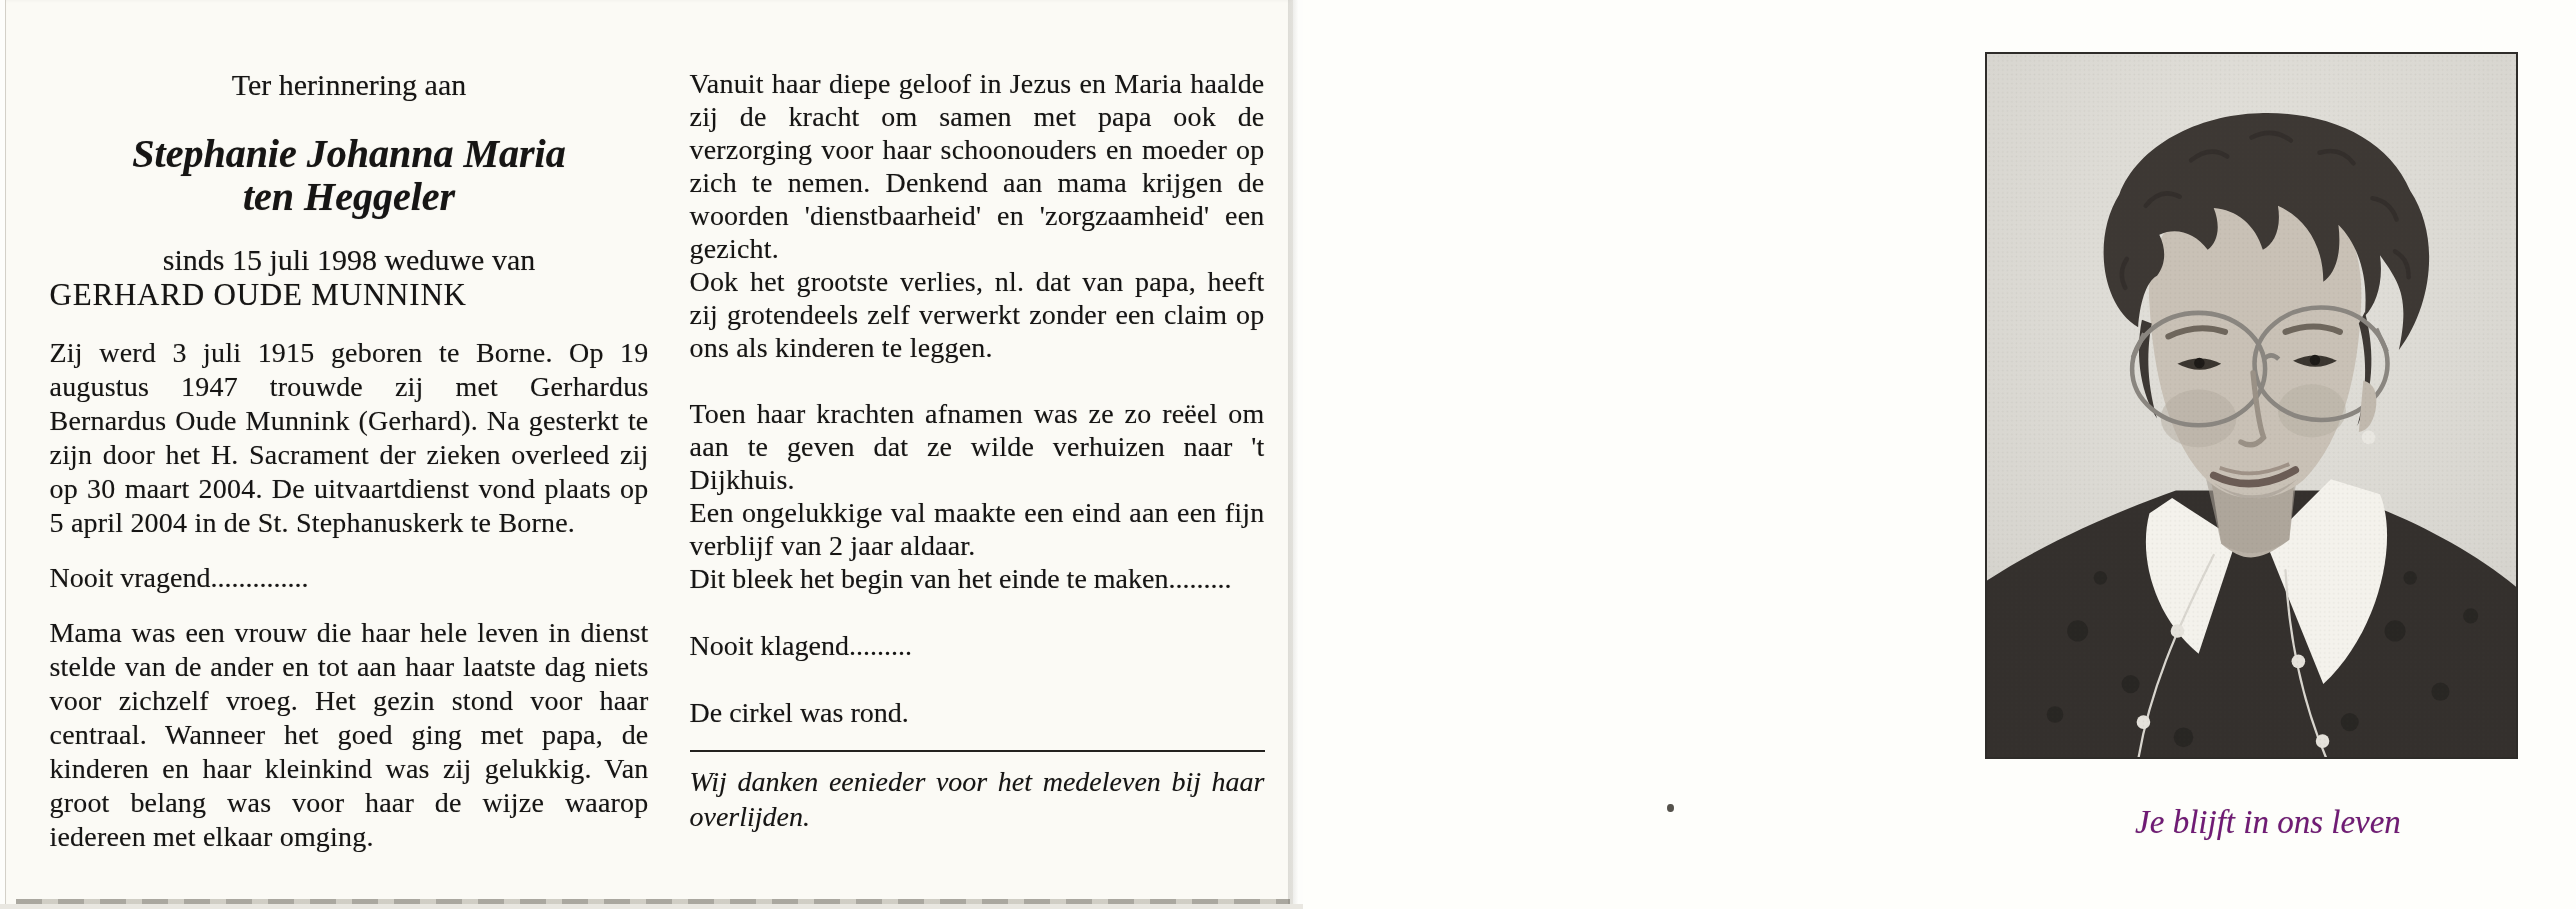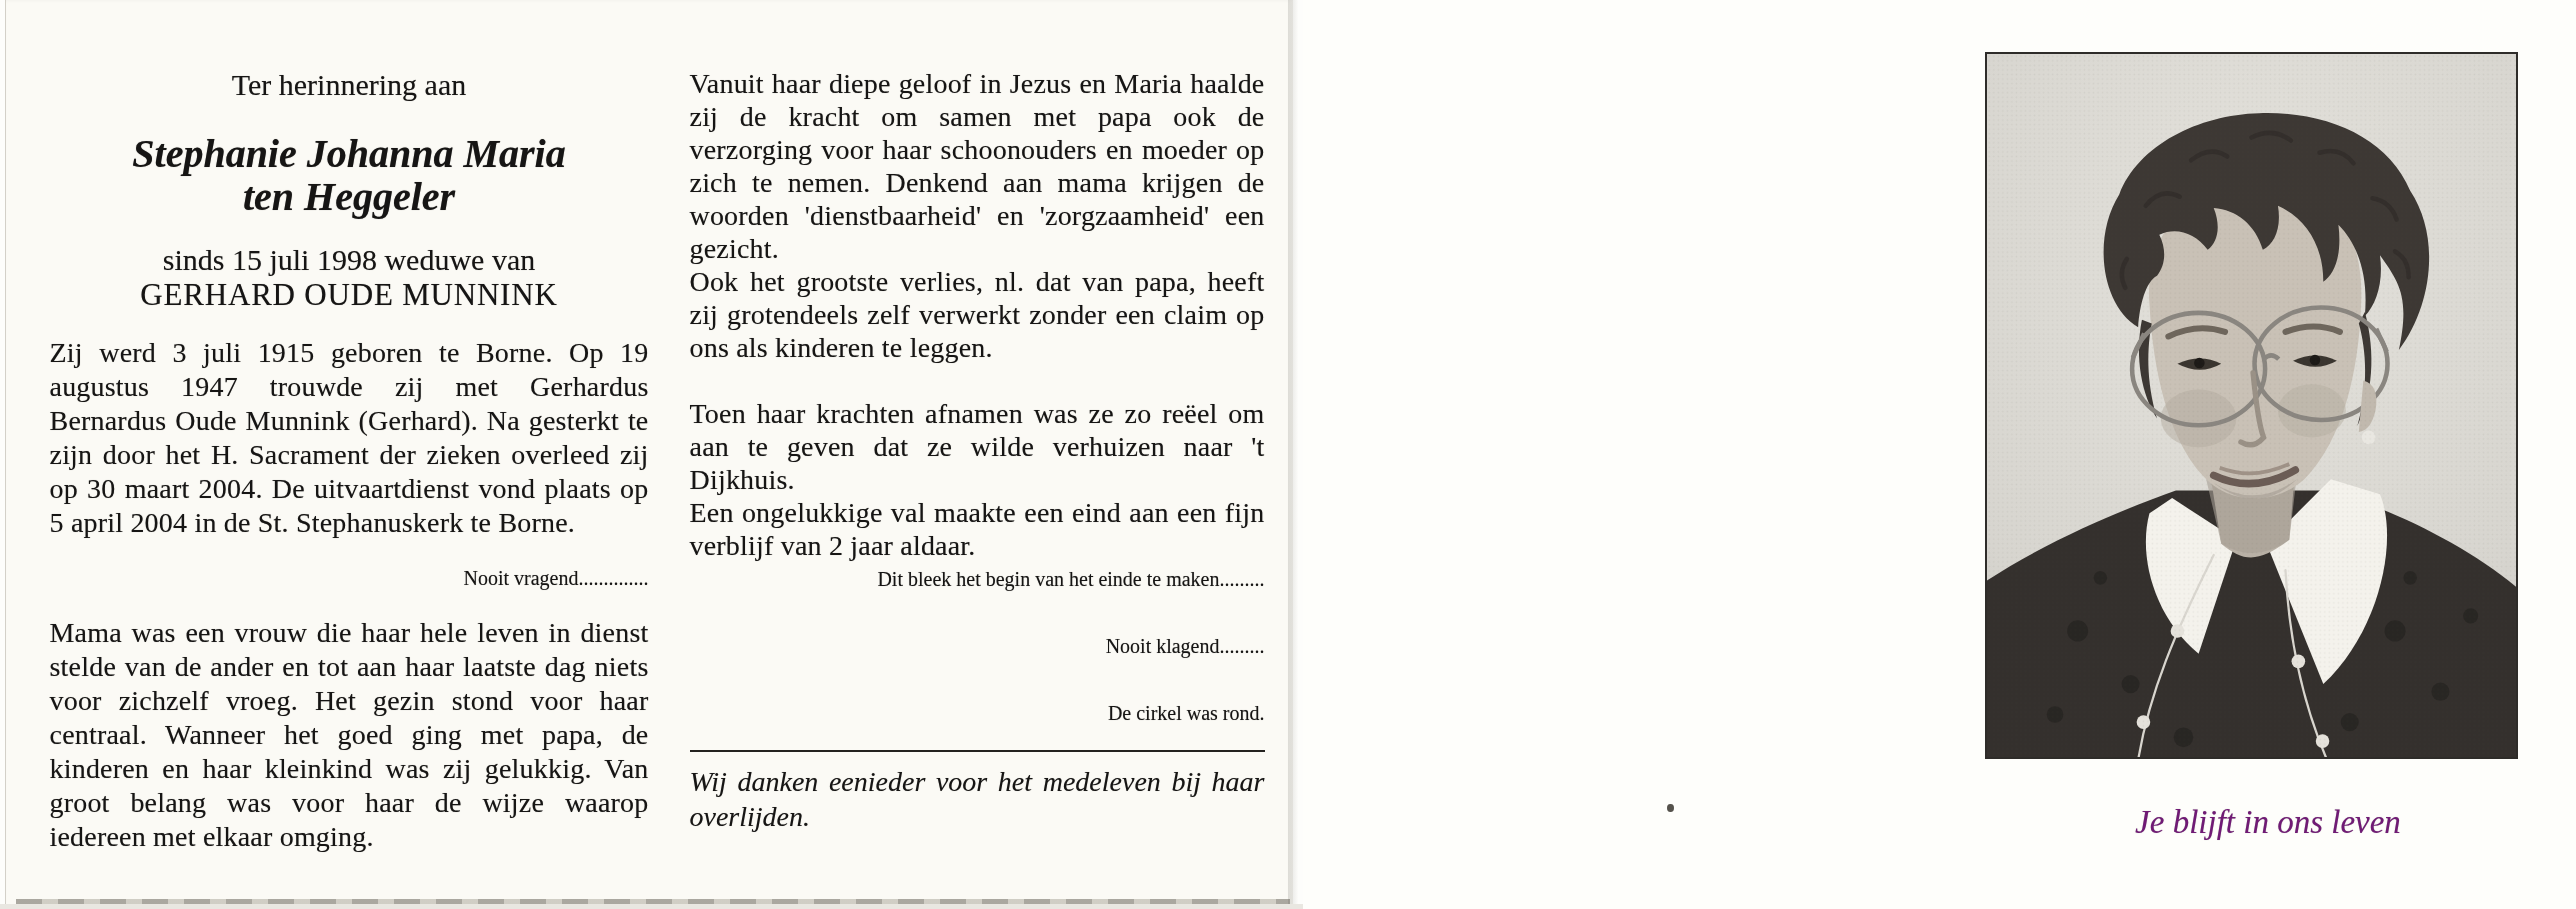--- a/index.html
+++ b/index.html
@@ -38,26 +38,26 @@
   .col2 .body-text{line-height:33px;}
   .intro{font-size:30px;text-align:center;line-height:35px;
     text-shadow:0 0 0.8px rgba(20,18,16,.4);}
   .name-line{font-size:40px;line-height:43px;font-weight:700;text-align:center;
     text-shadow:0 0 0.8px rgba(20,18,16,.5);font-style:italic;}
   .name-block{margin-top:30px;}
   .nick{font-size:38px;line-height:44px;font-weight:700;text-align:center;
     text-shadow:0 0 0.8px rgba(20,18,16,.5);}
   .widow1{margin-top:24px;font-size:30px;line-height:35px;text-align:center;
     text-shadow:0 0 0.8px rgba(20,18,16,.4);}
-  .widow2{font-size:31px;line-height:36px;text-align:center;letter-spacing:0.8px;
+  .widow2{font-size:31px;line-height:36px;letter-spacing:0.8px;
     text-shadow:0 0 0.8px rgba(20,18,16,.45);}
   .mt-par{margin-top:23px !important;}
   .mt-motto{margin-top:21px !important;}
   .mt-gap{margin-top:33px !important;}
-  .motto{font-size:20px;line-height:34px;text-align:right;
+  .motto{font-size:28px;line-height:34px;text-align:left;
     text-shadow:0 0 0.8px rgba(20,18,16,.4);}
   .divider{
     border:none;height:2.3px;background:#24221f;margin:20px 0 0 0;width:100%;
   }
   .thanks{
     margin-top:12px !important;font-size:28px;line-height:35px;
     font-style:italic;text-align:justify;text-shadow:0 0 0.8px rgba(20,18,16,.35);
   }
   
   .crease{

